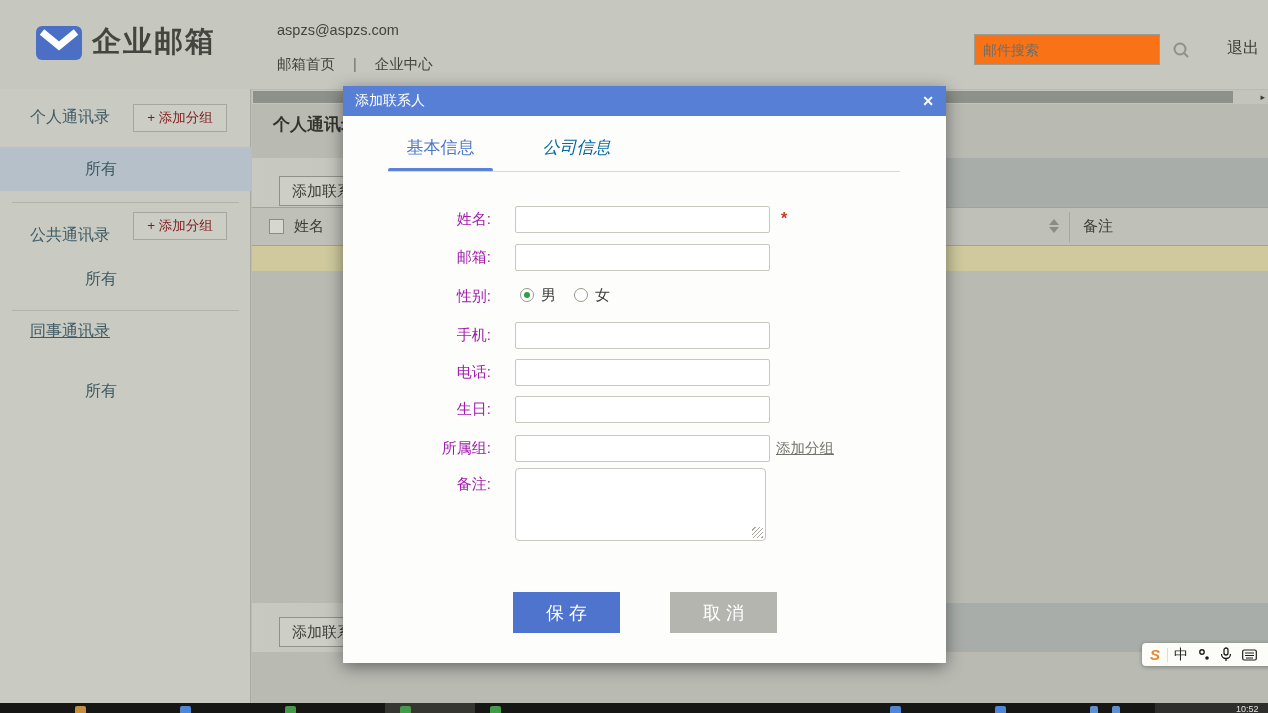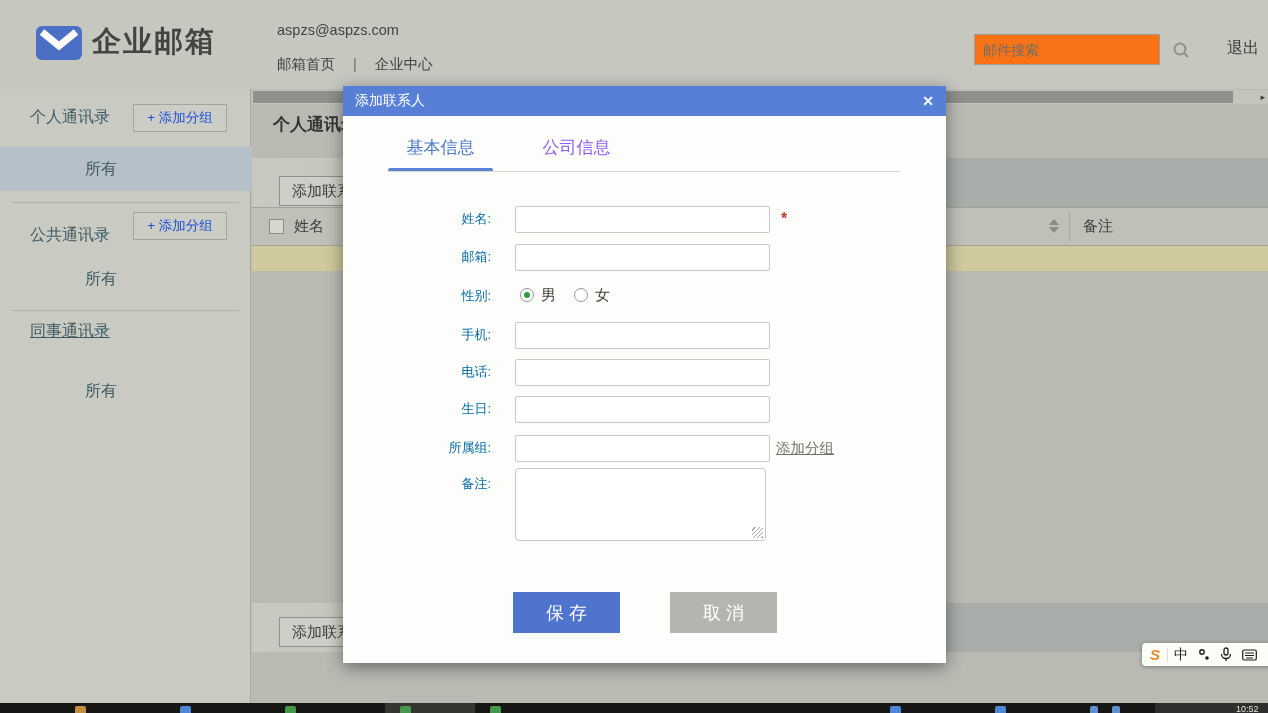--- a/index.html
+++ b/index.html
@@ -18,21 +18,21 @@
   .searchbox { position:absolute; left:974px; top:34px; width:186px; height:31px; border:1px solid #9b9d95; background:#f97316; display:flex; align-items:center; }
   .searchbox input { flex:1; border:0; background:transparent; outline:none; padding:0 8px; font-size:14px; color:#3c3c38; font-family:"Liberation Sans", sans-serif; }
   .searchbox input::placeholder { color:#6e6e67; opacity:1; }
   .search-div { width:1px; height:22px; background:#9b9d95; }
   .search-btn { width:32px; height:100%; display:flex; align-items:center; justify-content:center; cursor:pointer; }
   .logout { position:absolute; left:1227px; top:38px; font-size:16px; color:#3b3b36; cursor:pointer; }
 
   
   .sidebar { position:absolute; left:0; top:89px; width:251px; height:614px; background:#c9cbc2; border-right:1px solid #a8aaa2; }
   .side-title { position:absolute; left:30px; font-size:16px; color:#3f5a64; font-weight:500; }
-  .addgroup-btn { position:absolute; left:133px; width:94px; height:28px; border:1px solid #a5a79f; color:#1d4ed8; font-size:13.5px; display:flex; align-items:center; justify-content:center; cursor:pointer; background:rgba(255,255,255,0.06); }
+  .addgroup-btn { position:absolute; left:133px; width:94px; height:28px; border:1px solid #a5a79f; color:#7f1d1d; font-size:13.5px; display:flex; align-items:center; justify-content:center; cursor:pointer; background:rgba(255,255,255,0.06); }
   .side-item { position:absolute; left:0; width:251px; height:44px; display:flex; align-items:center; cursor:pointer;padding-left:29px; }
   .side-item .lbl { margin-left:56px; font-size:16px; color:#3f5a64; }
   .side-item.selected { background:#b5c0c8; }
   .side-div { position:absolute; left:12px; width:227px; height:1px; background:#b1b3ab; }
 
   
   .content { position:absolute; left:252px; top:89px; width:1016px; height:614px; background:#b9bbb3; }
   .hscroll { position:absolute; left:0; top:1px; width:1016px; height:14px; background:#c3c5bc; }
   .hscroll .thumb { position:absolute; left:1px; top:1px; width:980px; height:12px; background:#8e908a; cursor:pointer; }
   .hscroll .arrow { position:absolute; right:3px; top:0; height:14px; display:flex; align-items:center; font-size:9px; color:#3b3b37; cursor:pointer; }
@@ -52,24 +52,24 @@
   .col-remark { position:absolute; left:831px; top:9px; font-size:15px; color:#3c3c38; cursor:pointer; }
   .row-sel { position:absolute; left:0; top:157px; width:1016px; height:25px; background:#cfc99d; }
 
   
   .modal { position:absolute; left:343px; top:86px; width:603px; height:577px; background:#fdfdfb; box-shadow:0 4px 16px rgba(0,0,0,0.45); z-index:10; }
   .m-titlebar { position:absolute; left:0; top:0; width:603px; height:30px; background:#587fd6; display:flex; align-items:center; }
   .m-title { margin-left:12px; font-size:14px; color:#ffffff; }
   .m-close { position:absolute; right:12px; top:0; height:30px; display:flex; align-items:center; color:#ffffff; font-size:14px; font-weight:bold; cursor:pointer; }
   .m-tab { position:absolute; top:50px; width:105px; height:30px; text-align:center; font-size:17px; cursor:pointer; }
   .m-tab.active { left:45px; color:#4c79c7; }
-  .m-tab.inactive { left:181px; color:#8b5cf6; }
+  .m-tab.inactive { left:181px; color:#0369a1;font-style:italic; }
   .m-underline { position:absolute; left:45px; top:82px; width:105px; height:4px; background:#5b82d8; border-radius:2px; }
   .m-baseline { position:absolute; left:45px; top:85px; width:512px; height:1px; background:#d9d9d3; }
-  .f-label { position:absolute; left:30px; width:118px; text-align:right; font-size:13px; color:#0369a1; }
+  .f-label { position:absolute; left:30px; width:118px; text-align:right; font-size:15px; color:#a21caf; }
   .f-input { position:absolute; left:172px; width:255px; height:27px; border:1px solid #c8c8c1; border-radius:2px; background:#ffffff; padding:0 6px; font-size:14px; color:#333; outline:none; font-family:"Liberation Sans", sans-serif; }
   .req { position:absolute; left:438px; top:124px; font-size:16px; color:#c23b2a; font-weight:bold; }
   .radio { position:absolute; width:14px; height:14px; border:1px solid #97998f; border-radius:50%; background:#fff; cursor:pointer; }
   .radio.checked::after { content:""; position:absolute; left:3px; top:3px; width:6px; height:6px; border-radius:50%; background:#2f9e44; }
   .r-lbl { position:absolute; font-size:15px; color:#3c3c38; cursor:pointer; }
   .g-link { position:absolute; left:433px; top:353px; font-size:14.5px; color:#73736d; text-decoration:underline; cursor:pointer; }
   .f-textarea { position:absolute; left:172px; top:382px; width:251px; height:73px; border:1px solid #c8c8c1; border-radius:4px; background:#fff; resize:none; outline:none; font-family:"Liberation Sans", sans-serif; font-size:14px; padding:4px 6px; }
   .ta-grip { position:absolute; left:409px; top:441px; width:11px; height:11px; background:repeating-linear-gradient(135deg, transparent 0 2px, #a9a9a2 2px 3px); pointer-events:none; }
   .m-btn { position:absolute; top:506px; width:107px; height:41px; border:0; color:#ffffff; font-size:18px; cursor:pointer; font-family:"Liberation Sans", sans-serif; }
   .m-btn.save { left:170px; background:#4e74ce; }

